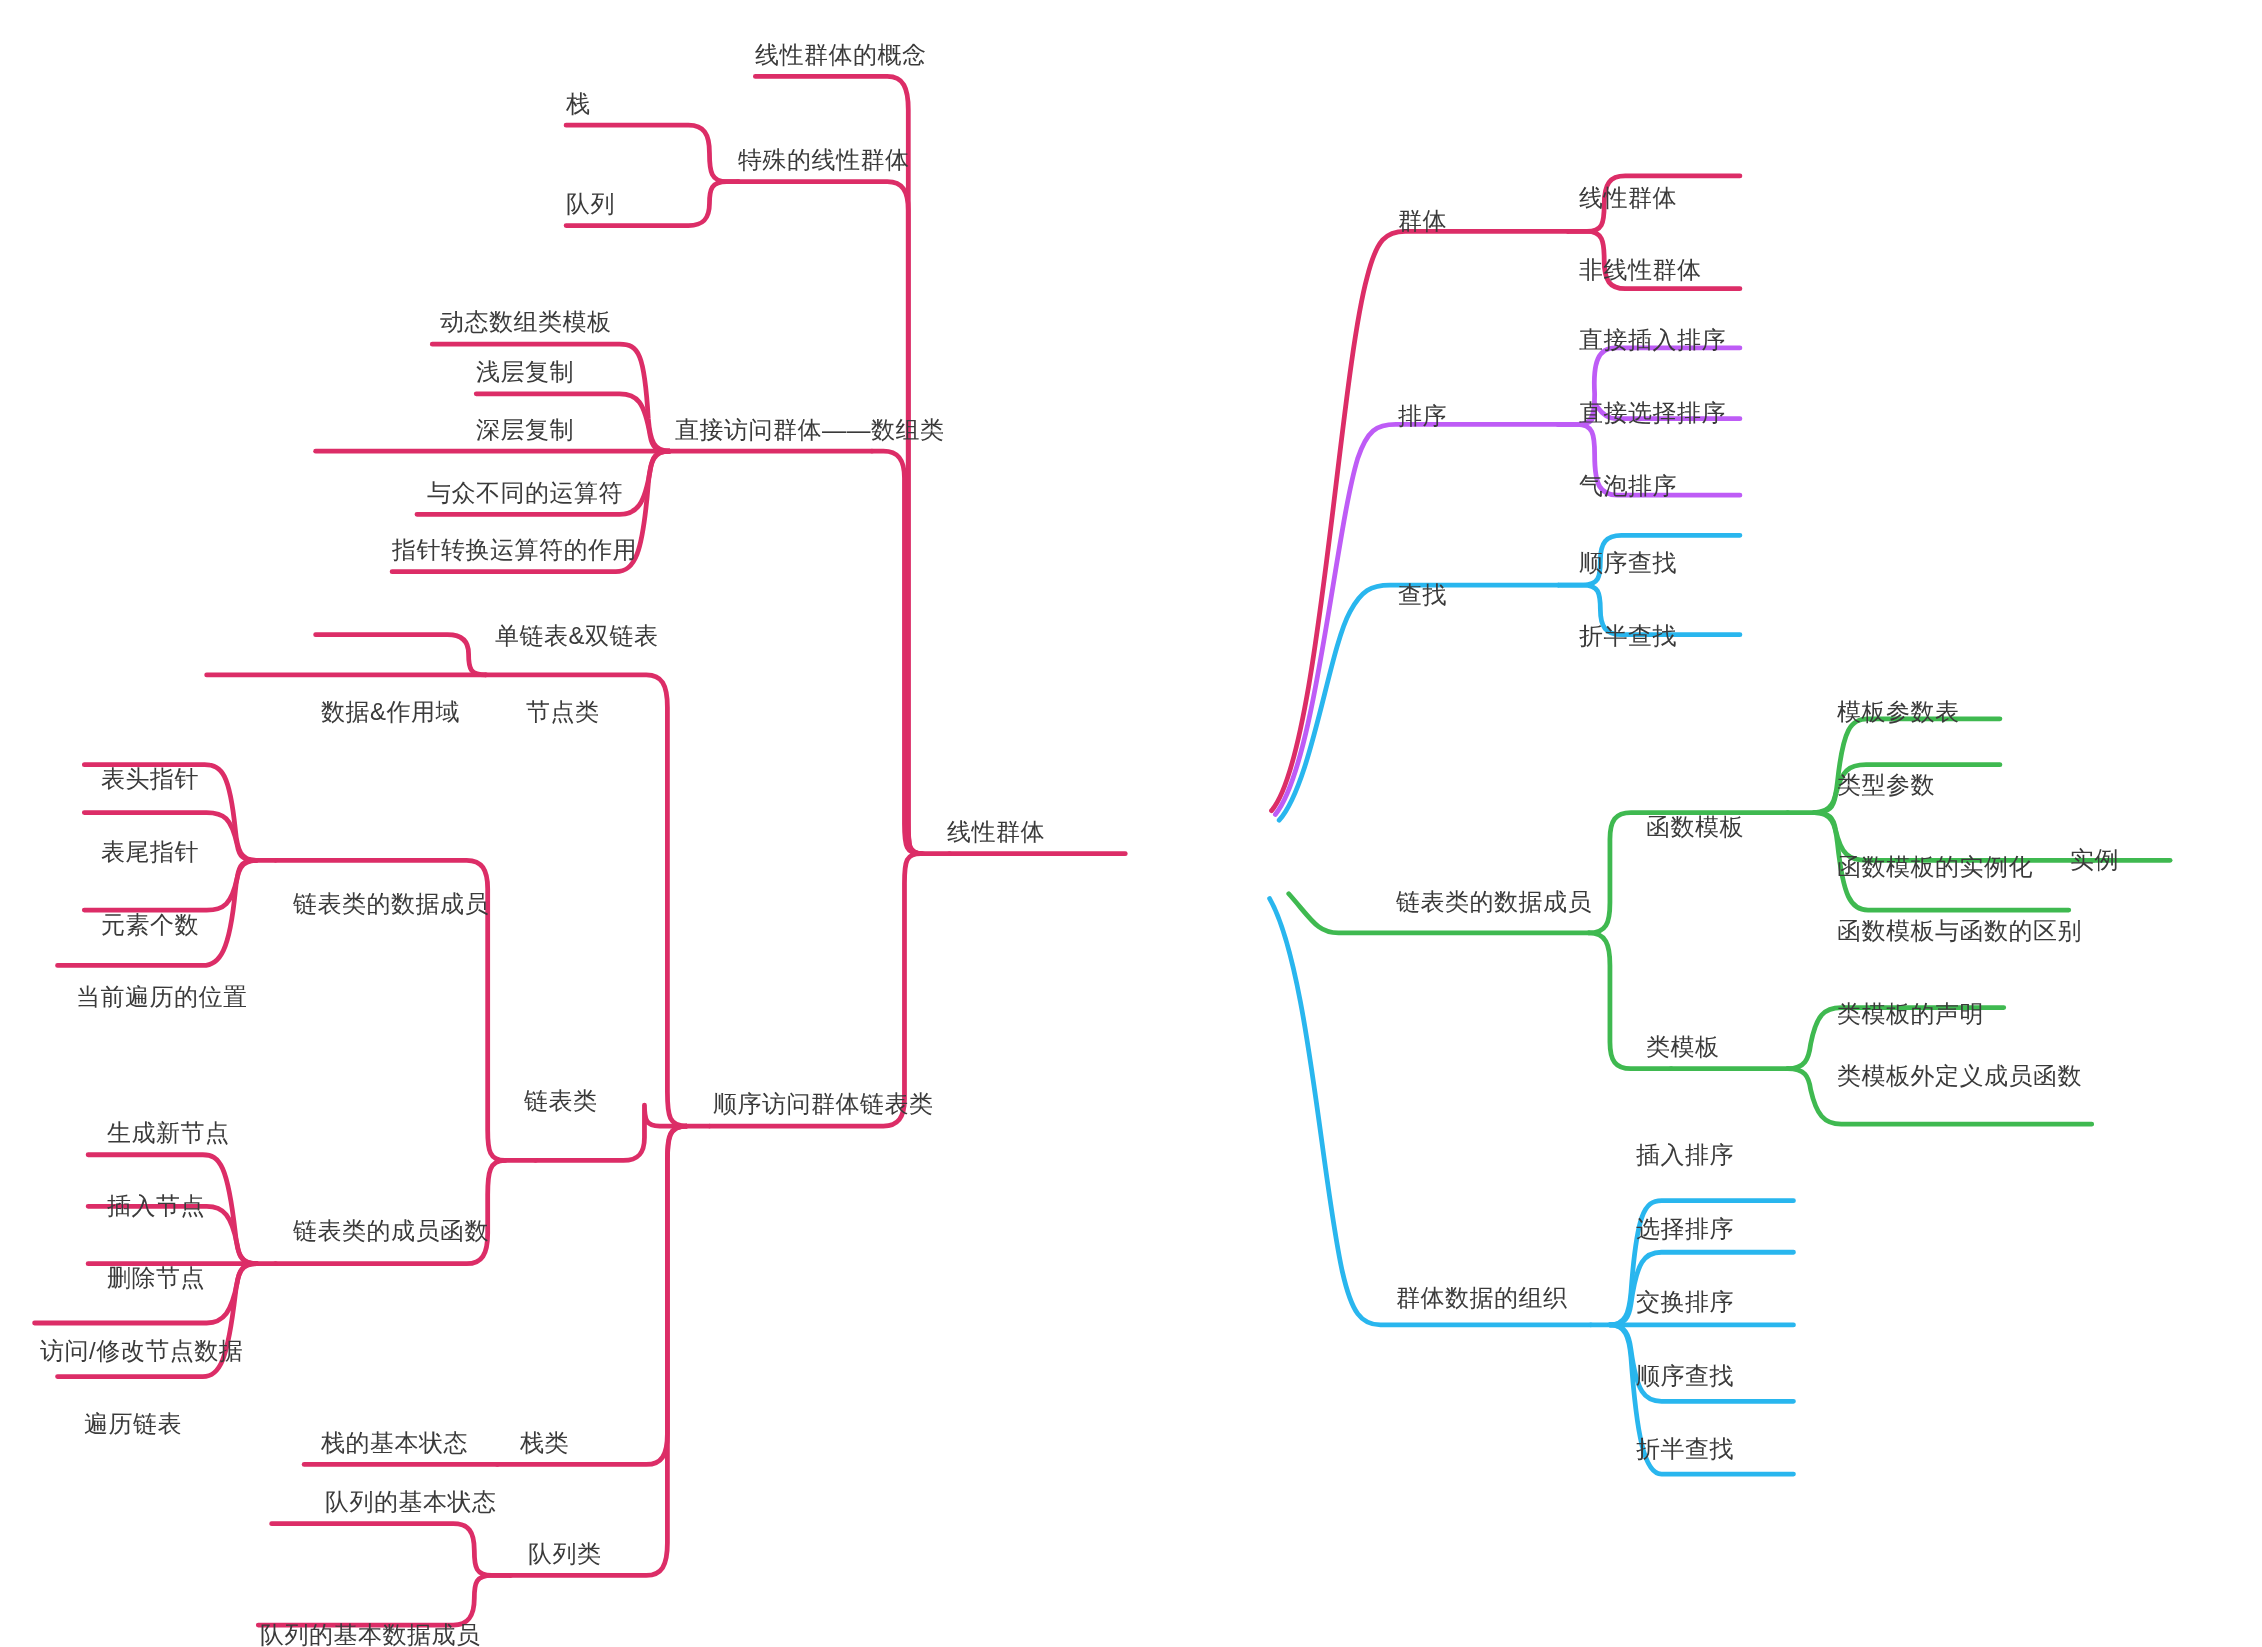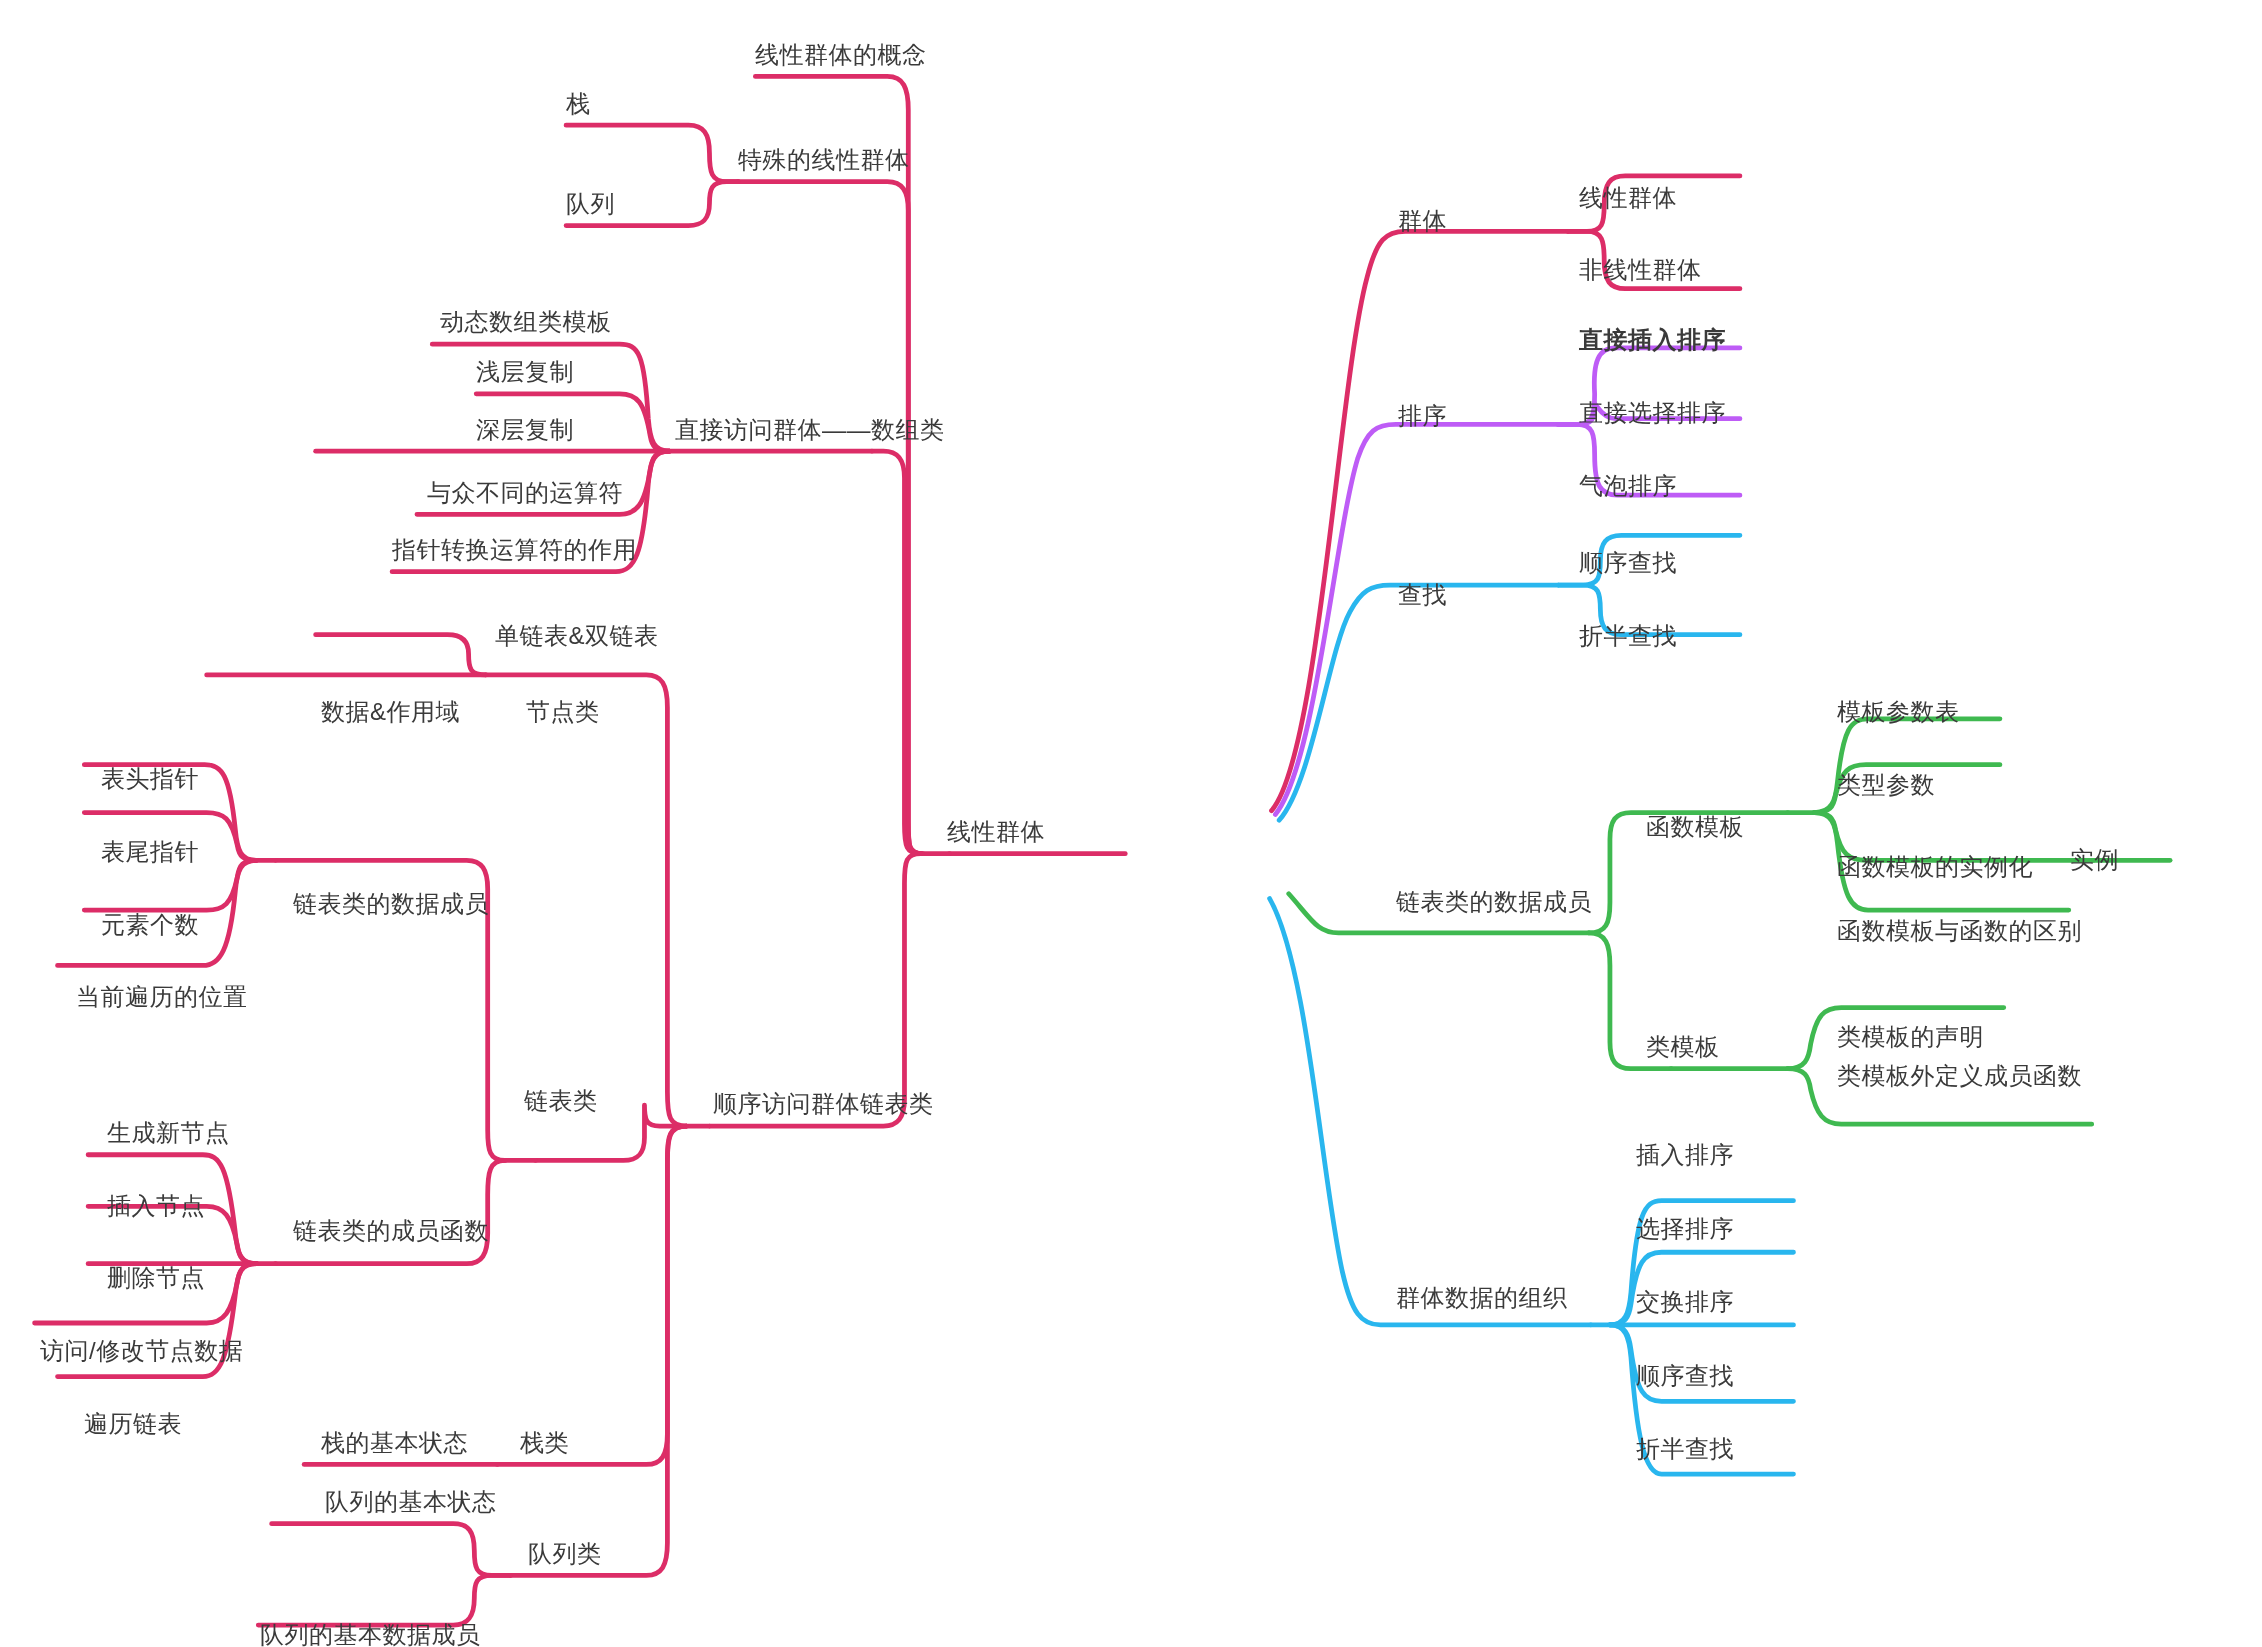--- a/index.html
+++ b/index.html
@@ -218,38 +218,38 @@
 
   <div class="node anchor-left" style="left:528px;top:1568px;">队列类</div>
   <div class="node anchor-left" style="left:325px;top:1516px;">队列的基本状态</div>
   <div class="node anchor-left" style="left:260px;top:1617px;margin-top:32px;">队列的基本数据成员</div>
 
   <div class="node anchor-left" style="left:1398px;top:235px;">群体</div>
   <div class="node anchor-left" style="left:1579px;top:212px;">线性群体</div>
   <div class="node anchor-left" style="left:1579px;top:284px;">非线性群体</div>
 
   <div class="node anchor-left" style="left:1398px;top:430px;">排序</div>
-  <div class="node anchor-left" style="left:1579px;top:354px;font-weight:bold;">直接插入排序</div>
+  <div class="node anchor-left" style="left:1579px;top:354px;">直接插入排序</div>
   <div class="node anchor-left" style="left:1579px;top:427px;">直接选择排序</div>
   <div class="node anchor-left" style="left:1579px;top:500px;">气泡排序</div>
 
   <div class="node anchor-left" style="left:1398px;top:609px;">查找</div>
   <div class="node anchor-left" style="left:1579px;top:577px;">顺序查找</div>
   <div class="node anchor-left" style="left:1579px;top:650px;">折半查找</div>
 
   <div class="node anchor-left" style="left:1396px;top:916px;">链表类的数据成员</div>
   <div class="node anchor-left" style="left:1646px;top:841px;">函数模板</div>
   <div class="node anchor-left" style="left:1837px;top:726px;">模板参数表</div>
   <div class="node anchor-left" style="left:1837px;top:799px;">类型参数</div>
   <div class="node anchor-left" style="left:1837px;top:881px;">函数模板的实例化</div>
   <div class="node anchor-left" style="left:2070px;top:874px;">实例</div>
   <div class="node anchor-left" style="left:1837px;top:945px;">函数模板与函数的区别</div>
 
   <div class="node anchor-left" style="left:1646px;top:1061px;">类模板</div>
-  <div class="node anchor-left" style="left:1837px;top:1051px;">类模板的声明</div>
+  <div class="node anchor-left" style="left:1837px;top:1028px;">类模板的声明</div>
   <div class="node anchor-left" style="left:1837px;top:1090px;">类模板外定义成员函数</div>
 
   <div class="node anchor-left" style="left:1396px;top:1312px;">群体数据的组织</div>
   <div class="node anchor-left" style="left:1636px;top:1169px;">插入排序</div>
   <div class="node anchor-left" style="left:1636px;top:1243px;">选择排序</div>
   <div class="node anchor-left" style="left:1636px;top:1316px;">交换排序</div>
   <div class="node anchor-left" style="left:1636px;top:1390px;">顺序查找</div>
   <div class="node anchor-left" style="left:1636px;top:1463px;">折半查找</div>
 
 </div>

